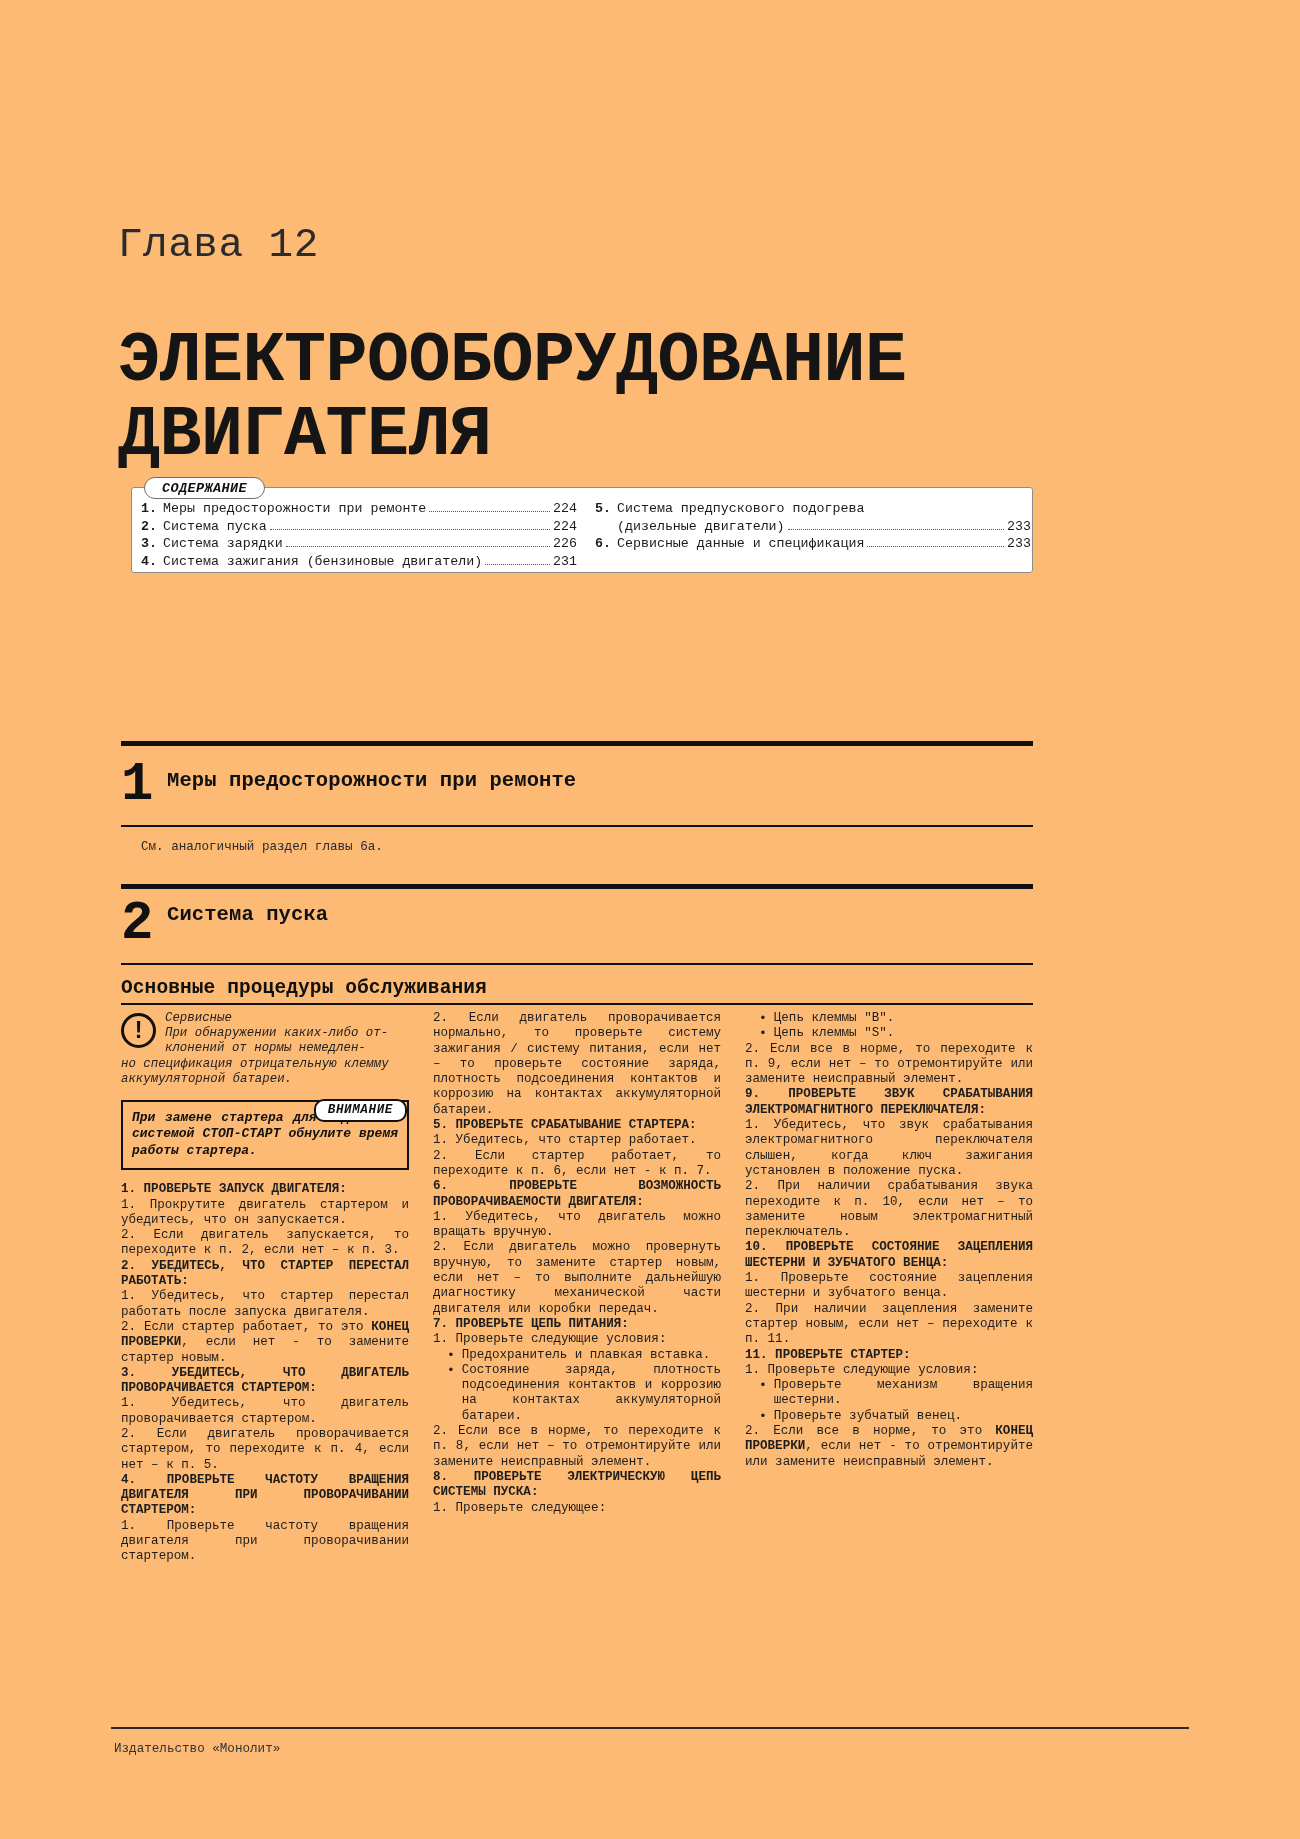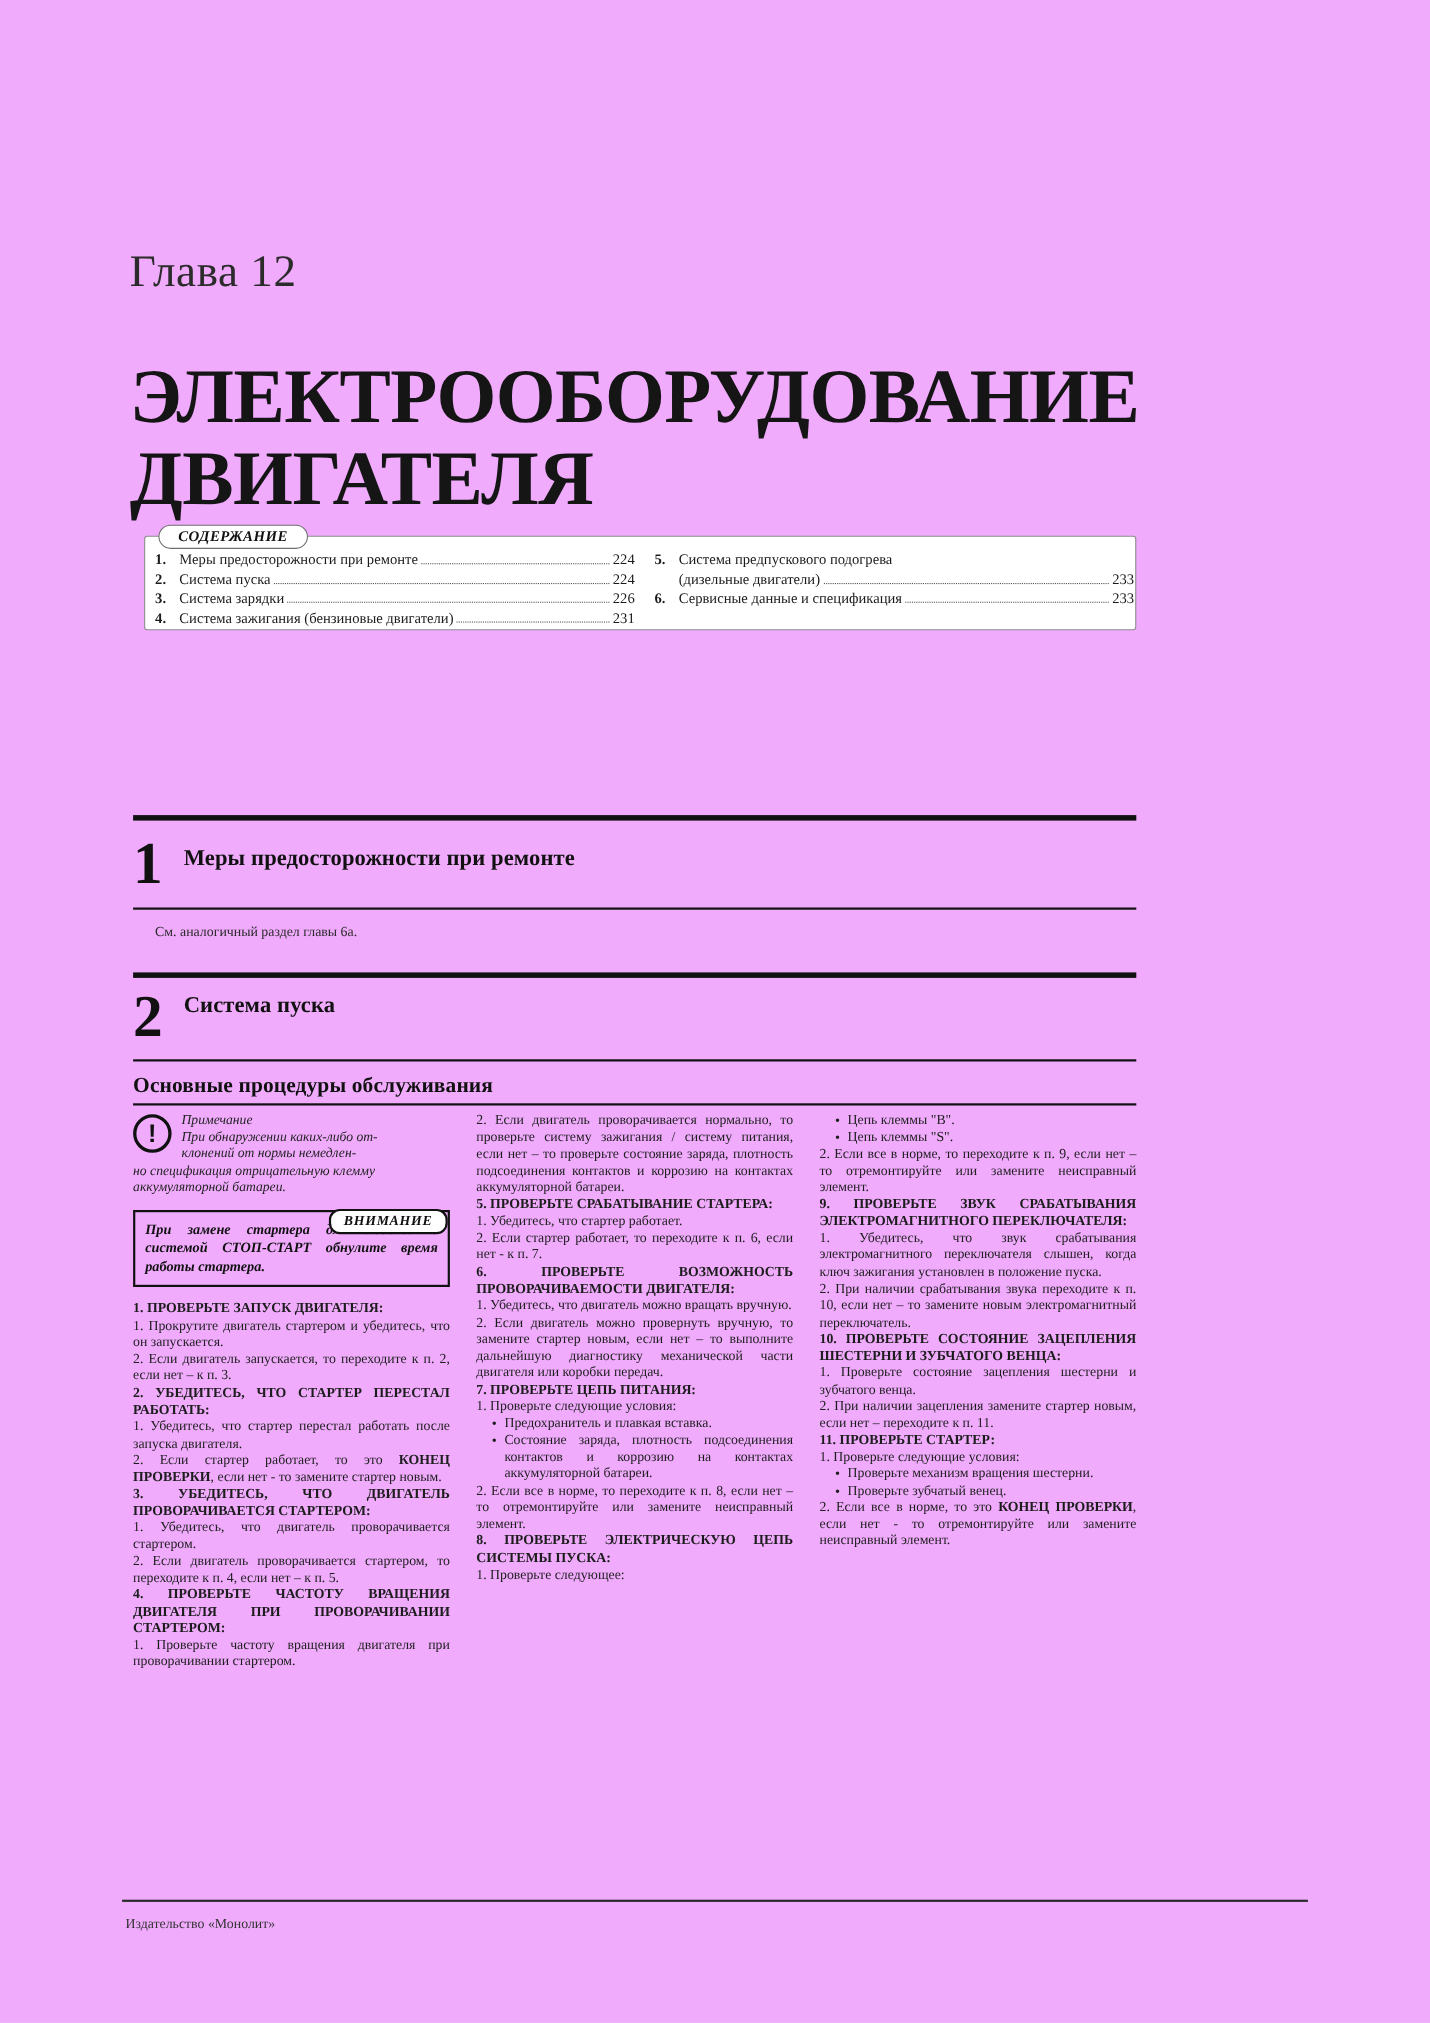--- a/index.html
+++ b/index.html
@@ -4,22 +4,22 @@
 <style>
   html, body {
     margin: 0;
     padding: 0;
     background: #ffffff;
   }
   .page {
     position: relative;
     width: 1300px;
     height: 1839px;
-    background: #f0abfc;
-    font-family: Liberation Serif, serif;
+    background: #fdba74;
+    font-family: Liberation Mono, monospace;
     color: #1a1a1a;
     box-sizing: border-box;
   }
 
   
   .chapter-label {
     position: absolute;
     left: 118px;
     top: 222px;
     font-size: 41px;
@@ -358,21 +358,21 @@
   <div class="subhead" style="top:977px;">Основные процедуры обслуживания</div>
   <div class="rule-thin" style="top:1003px;"></div>
 
   <div class="body-cols">
 
     <div class="bcol">
 
       <div class="note">
         <div class="note-icon"></div>
         <div class="note-text">
-          <span class="l1 it">Примечание</span>
+          <span class="l1 it">Сервисные</span>
           <span class="l2">При обнаружении каких-либо от-</span>
           <span class="l3">клонений от нормы немедлен-</span>
           <span class="l4">но спецификация отрицательную клемму</span>
           <span class="l4">аккумуляторной батареи.</span>
         </div>
       </div>
 
       <div class="warn-wrap">
         <div class="warn-tab">ВНИМАНИЕ</div>
         <div class="warn-box">При замене стартера для моделей с системой СТОП-СТАРТ обнулите время работы стартера.</div>

